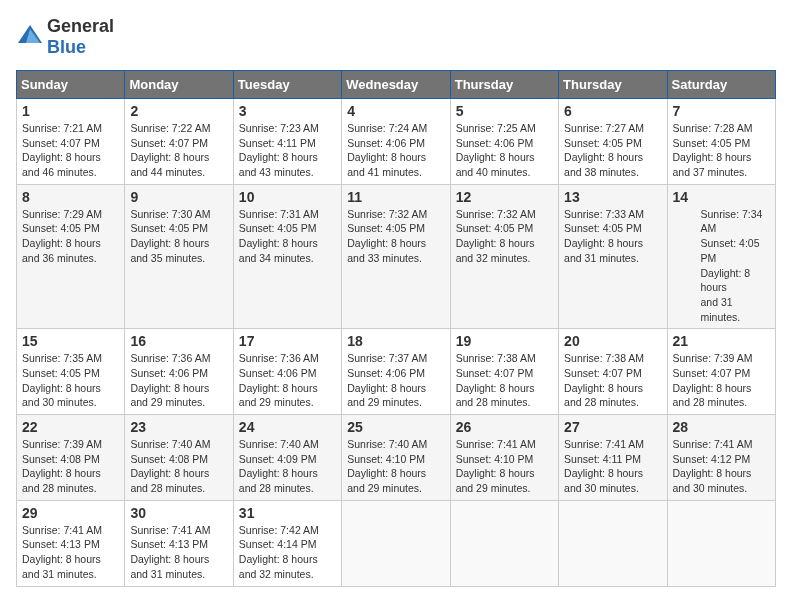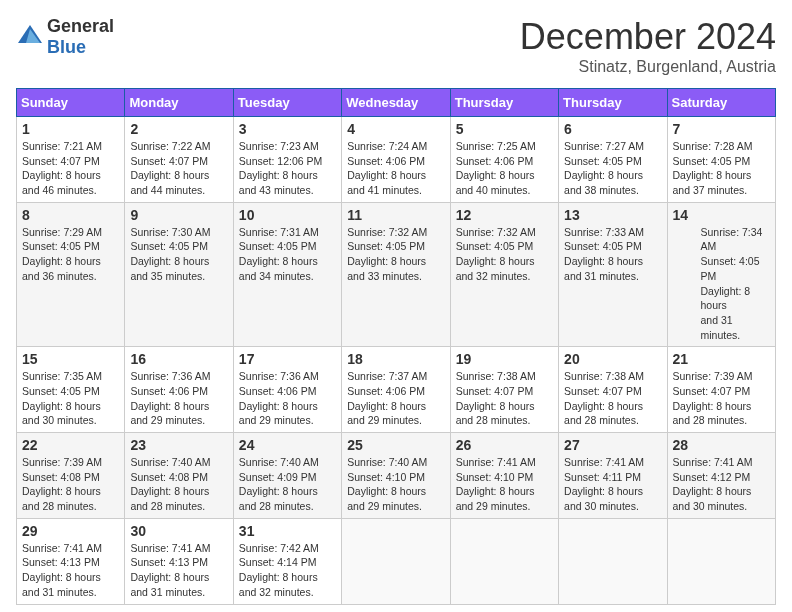--- a/index.html
+++ b/index.html
@@ -25,21 +25,21 @@
       width: 28px; height: 28px;
       position: relative;
       top: -2px;
     }
     .title-block { text-align: right; }
     .month-title { font-size: 36px; font-weight: normal; color: #333; }
     .location { font-size: 16px; color: #555; }
 
     .calendar { width: 100%; border-collapse: collapse; }
     .calendar th {
-      background: #8b5cf6;
+      background: #737373;
       color: #fff;
       font-size: 13px;
       font-weight: bold;
       padding: 6px 4px;
       text-align: left;
       border: 1px solid #1a5da5;
     }
     .calendar td {
       border: 1px solid #ccc;
       vertical-align: top;
@@ -67,24 +67,20 @@
   <div class="logo">
     <svg class="logo-icon" viewBox="0 0 28 28" xmlns="http://www.w3.org/2000/svg">
       <polygon points="14,4 26,22 2,22" fill="#2a6db5"></polygon>
       <polygon points="14,8 24,22 10,22" fill="#6aaedf"></polygon>
     </svg>
     <div>
       <span style="font-size:18px;font-weight:bold;color:#333;">General</span><br>
       <span style="font-size:18px;font-weight:bold;color:#2a6db5;text-align:right;">Blue</span>
     </div>
   </div>
-  <div class="title-block">
-    <div class="month-title">December 2024</div>
-    <div class="location">Stinatz, Burgenland, Austria</div>
-  </div>
 </div>
 
 <table class="calendar">
   <thead>
     <tr id="header-row">
         <th>Sunday</th>
         <th>Monday</th>
         <th>Tuesday</th>
         <th>Wednesday</th>
         <th>Thursday</th>
@@ -104,21 +100,21 @@
         <td>
           <span class="day-num">2</span>
           <div class="cell-text" style="white-space: pre-line;">Sunrise: 7:22 AM
 Sunset: 4:07 PM
 Daylight: 8 hours
 and 44 minutes.</div>
         </td>
         <td>
           <span class="day-num">3</span>
           <div class="cell-text" style="white-space: pre-line;">Sunrise: 7:23 AM
-Sunset: 12:06 PM
+Sunset: 4:11 PM
 Daylight: 8 hours
 and 43 minutes.</div>
         </td>
         <td>
           <span class="day-num">4</span>
           <div class="cell-text" style="white-space: pre-line;">Sunrise: 7:24 AM
 Sunset: 4:06 PM
 Daylight: 8 hours
 and 41 minutes.</div>
         </td>

